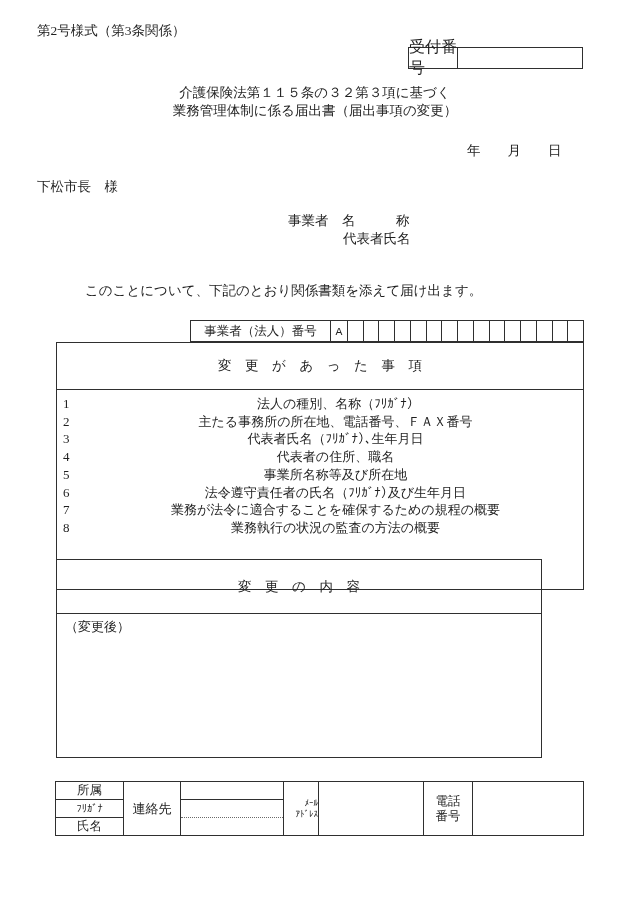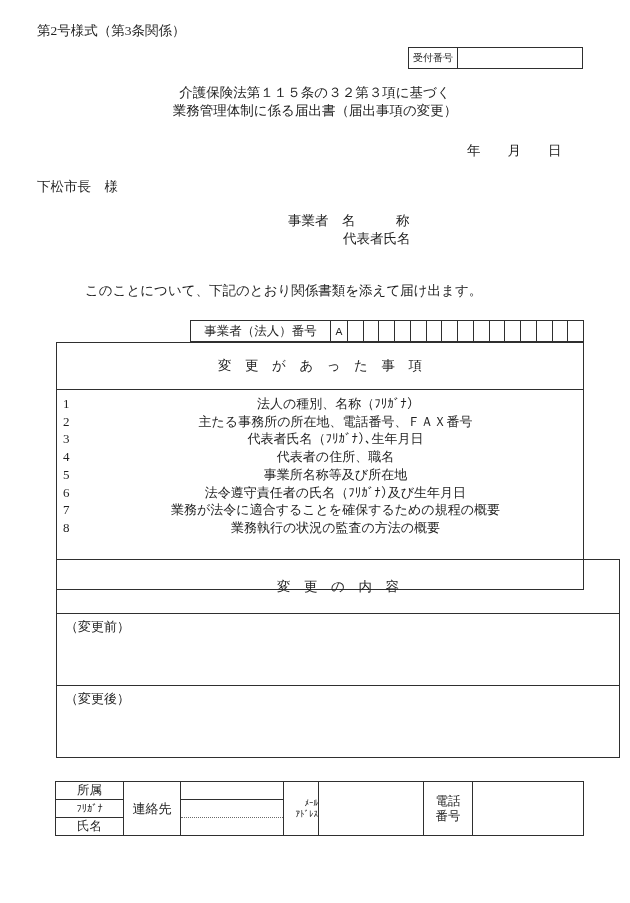--- a/index.html
+++ b/index.html
@@ -11,21 +11,21 @@
     position:relative;
     overflow:hidden;
   }
   .abs { position:absolute; }
 
   
   .form-number { left:37px; top:22px; font-size:13.5px; }
   .reception { left:408px; top:47px; width:175px; height:22px; display:flex; }
   .reception .rlabel {
     width:49px; border:1px solid #2f2f2f; border-right:none;
-    font-size:10px; display:flex; align-items:center; justify-content:center;
+    font-size:16px; display:flex; align-items:center; justify-content:center;
   }
   .reception .rvalue { flex:1; border:1px solid #2f2f2f; }
   .title { left:0; right:0; text-align:center; font-size:13.5px; }
   .title1 { top:84px; }
   .title2 { top:102px; }
   .dateline { left:467px; top:142px; font-size:13.5px; }
   .addressee { left:37px; top:178px; font-size:13.5px; }
   .applicant { left:288px; top:212px; font-size:13.5px; line-height:18px; }
   .applicant .line2 { margin-left:55px; }
   .declaration { left:85px; top:282px; font-size:13.5px; }
@@ -45,21 +45,21 @@
   .box1 { left:56px; top:342px; width:528px; height:248px; border:1px solid #2f2f2f; }
   .boxheader { display:flex; align-items:center; justify-content:center;
     font-size:13.5px; border-bottom:1px solid #2f2f2f; }
   .box1 .boxheader { height:47px; }
   .items { padding-top:5px; }
   .item-row { display:flex; line-height:17.7px; font-size:13px; padding-left:6px; }
   .item-no { width:25px; flex:0 0 25px; }
   .item-text { flex:1;text-align:center; }
 
   
-  .box2 { left:56px; top:559px; width:564px; height:199px; border:1px solid #2f2f2f; }
+  .box2 { left:56px; top:559px; width:486px; height:199px; border:1px solid #2f2f2f; }
   .box2 .boxheader { height:54px; }
   .crow { padding:4px 8px; font-size:13px; }
   .crow-before { height:72px; border-bottom:1px solid #2f2f2f; }
   .crow-after { height:71px; }
 
   
   .contact { left:55px; top:781px; width:529px; height:55px;
     border:1px solid #2f2f2f; display:flex; }
   .ccol { border-right:1px solid #2f2f2f; }
   .ccol:last-child { border-right:none; }
@@ -157,24 +157,20 @@
     </div>
     <div class="item-row">
       <span class="item-no">8</span>
       <span class="item-text">業務執行の状況の監査の方法の概要</span>
     </div>
   </div>
 </div>
 
 <div class="abs box2">
   <div class="boxheader">変　更　の　内　容</div>
-  <div class="crow crow-before">
-    <span>（変更前）</span>
-    <span></span>
-  </div>
   <div class="crow crow-after">
     <span>（変更後）</span>
     <span></span>
   </div>
 </div>
 
 <div class="abs contact">
   <div class="ccol c-labels">
     <div class="sub1">所属</div>
     <div class="sub2">ﾌﾘｶﾞﾅ</div>

